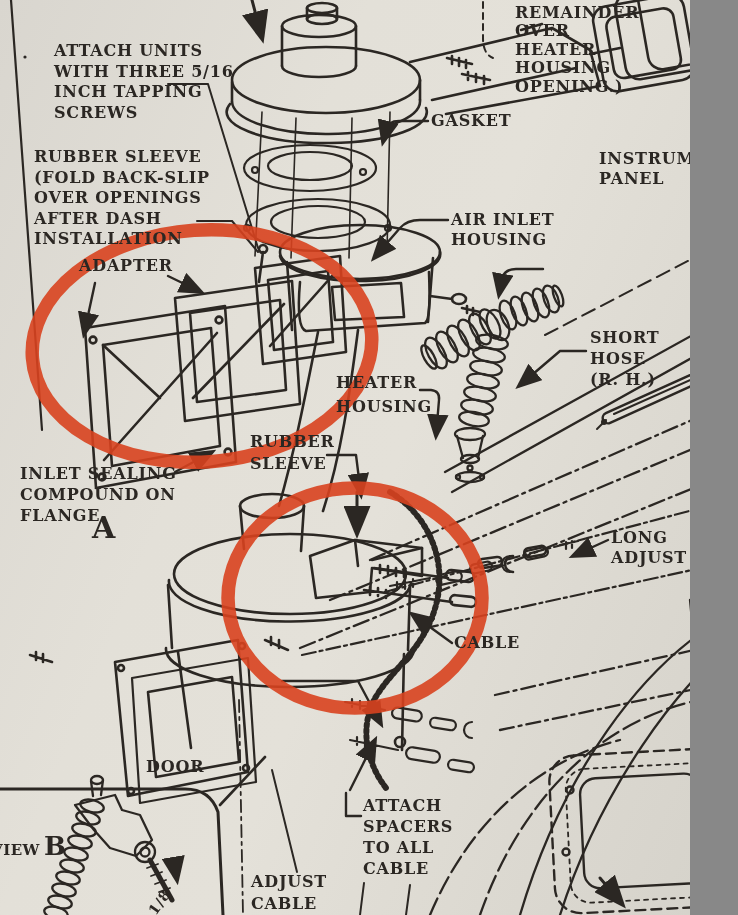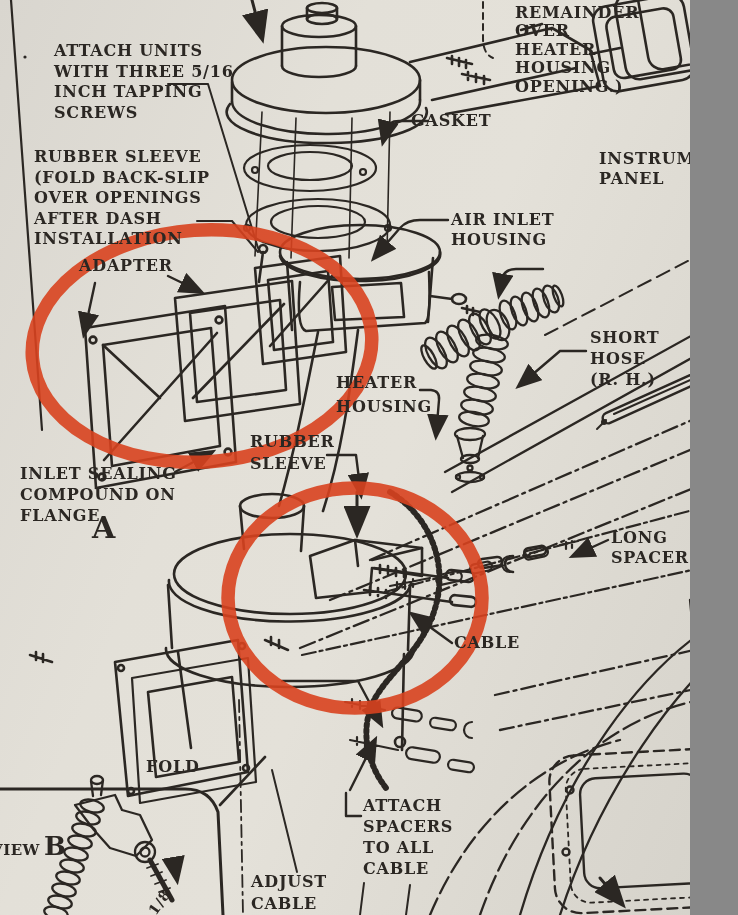--- a/index.html
+++ b/index.html
@@ -297,39 +297,39 @@
 <div class="lbl" style="left:54px;top:41px;line-height:20.5px">ATTACH UNITS
 WITH THREE 5/16
 INCH TAPPING
 SCREWS</div>
 <div class="lbl" style="left:34px;top:147px;line-height:20.5px">RUBBER SLEEVE
 (FOLD BACK-SLIP
 OVER OPENINGS
 AFTER DASH
 INSTALLATION</div>
 <div class="lbl" style="left:79px;top:256px">ADAPTER</div>
-<div class="lbl" style="left:411px;top:111px">GASKET</div>
+<div class="lbl" style="left:431px;top:111px">GASKET</div>
 <div class="lbl" style="left:599px;top:149px">INSTRUMENT
 PANEL</div>
 <div class="lbl" style="left:451px;top:210px">AIR INLET
 HOUSING</div>
 <div class="lbl" style="left:590px;top:327px;line-height:21px">SHORT
 HOSE
 (R. H.)</div>
 <div class="lbl" style="left:336px;top:371px;line-height:24px">HEATER
 HOUSING</div>
 <div class="lbl" style="left:250px;top:431px;line-height:22px">RUBBER
 SLEEVE</div>
 <div class="lbl" style="left:20px;top:463px;line-height:21px">INLET SEALING
 COMPOUND ON
 FLANGE</div>
 <div class="lbl big" style="left:92px;top:518px">A</div>
-<div class="lbl" style="left:611px;top:528px">LONG SPACER</div>
+<div class="lbl" style="left:611px;top:528px">LONG ADJUST</div>
 <div class="lbl" style="left:454px;top:633px">CABLE</div>
-<div class="lbl" style="left:146px;top:757px">FOLD</div>
+<div class="lbl" style="left:146px;top:757px">DOOR</div>
 <div class="lbl" style="left:-9px;top:816px">
   <span class="viewcap">VIEW</span><span class="viewletter">B</span>
 </div>
 <div class="lbl" style="left:363px;top:795px;line-height:21px">ATTACH
 SPACERS
 TO ALL
 CABLE</div>
 <div class="lbl" style="left:251px;top:871px;line-height:22px">ADJUST
 CABLE</div>
 <div class="lbl fraction" style="left:146px;top:892px">1/8</div>

